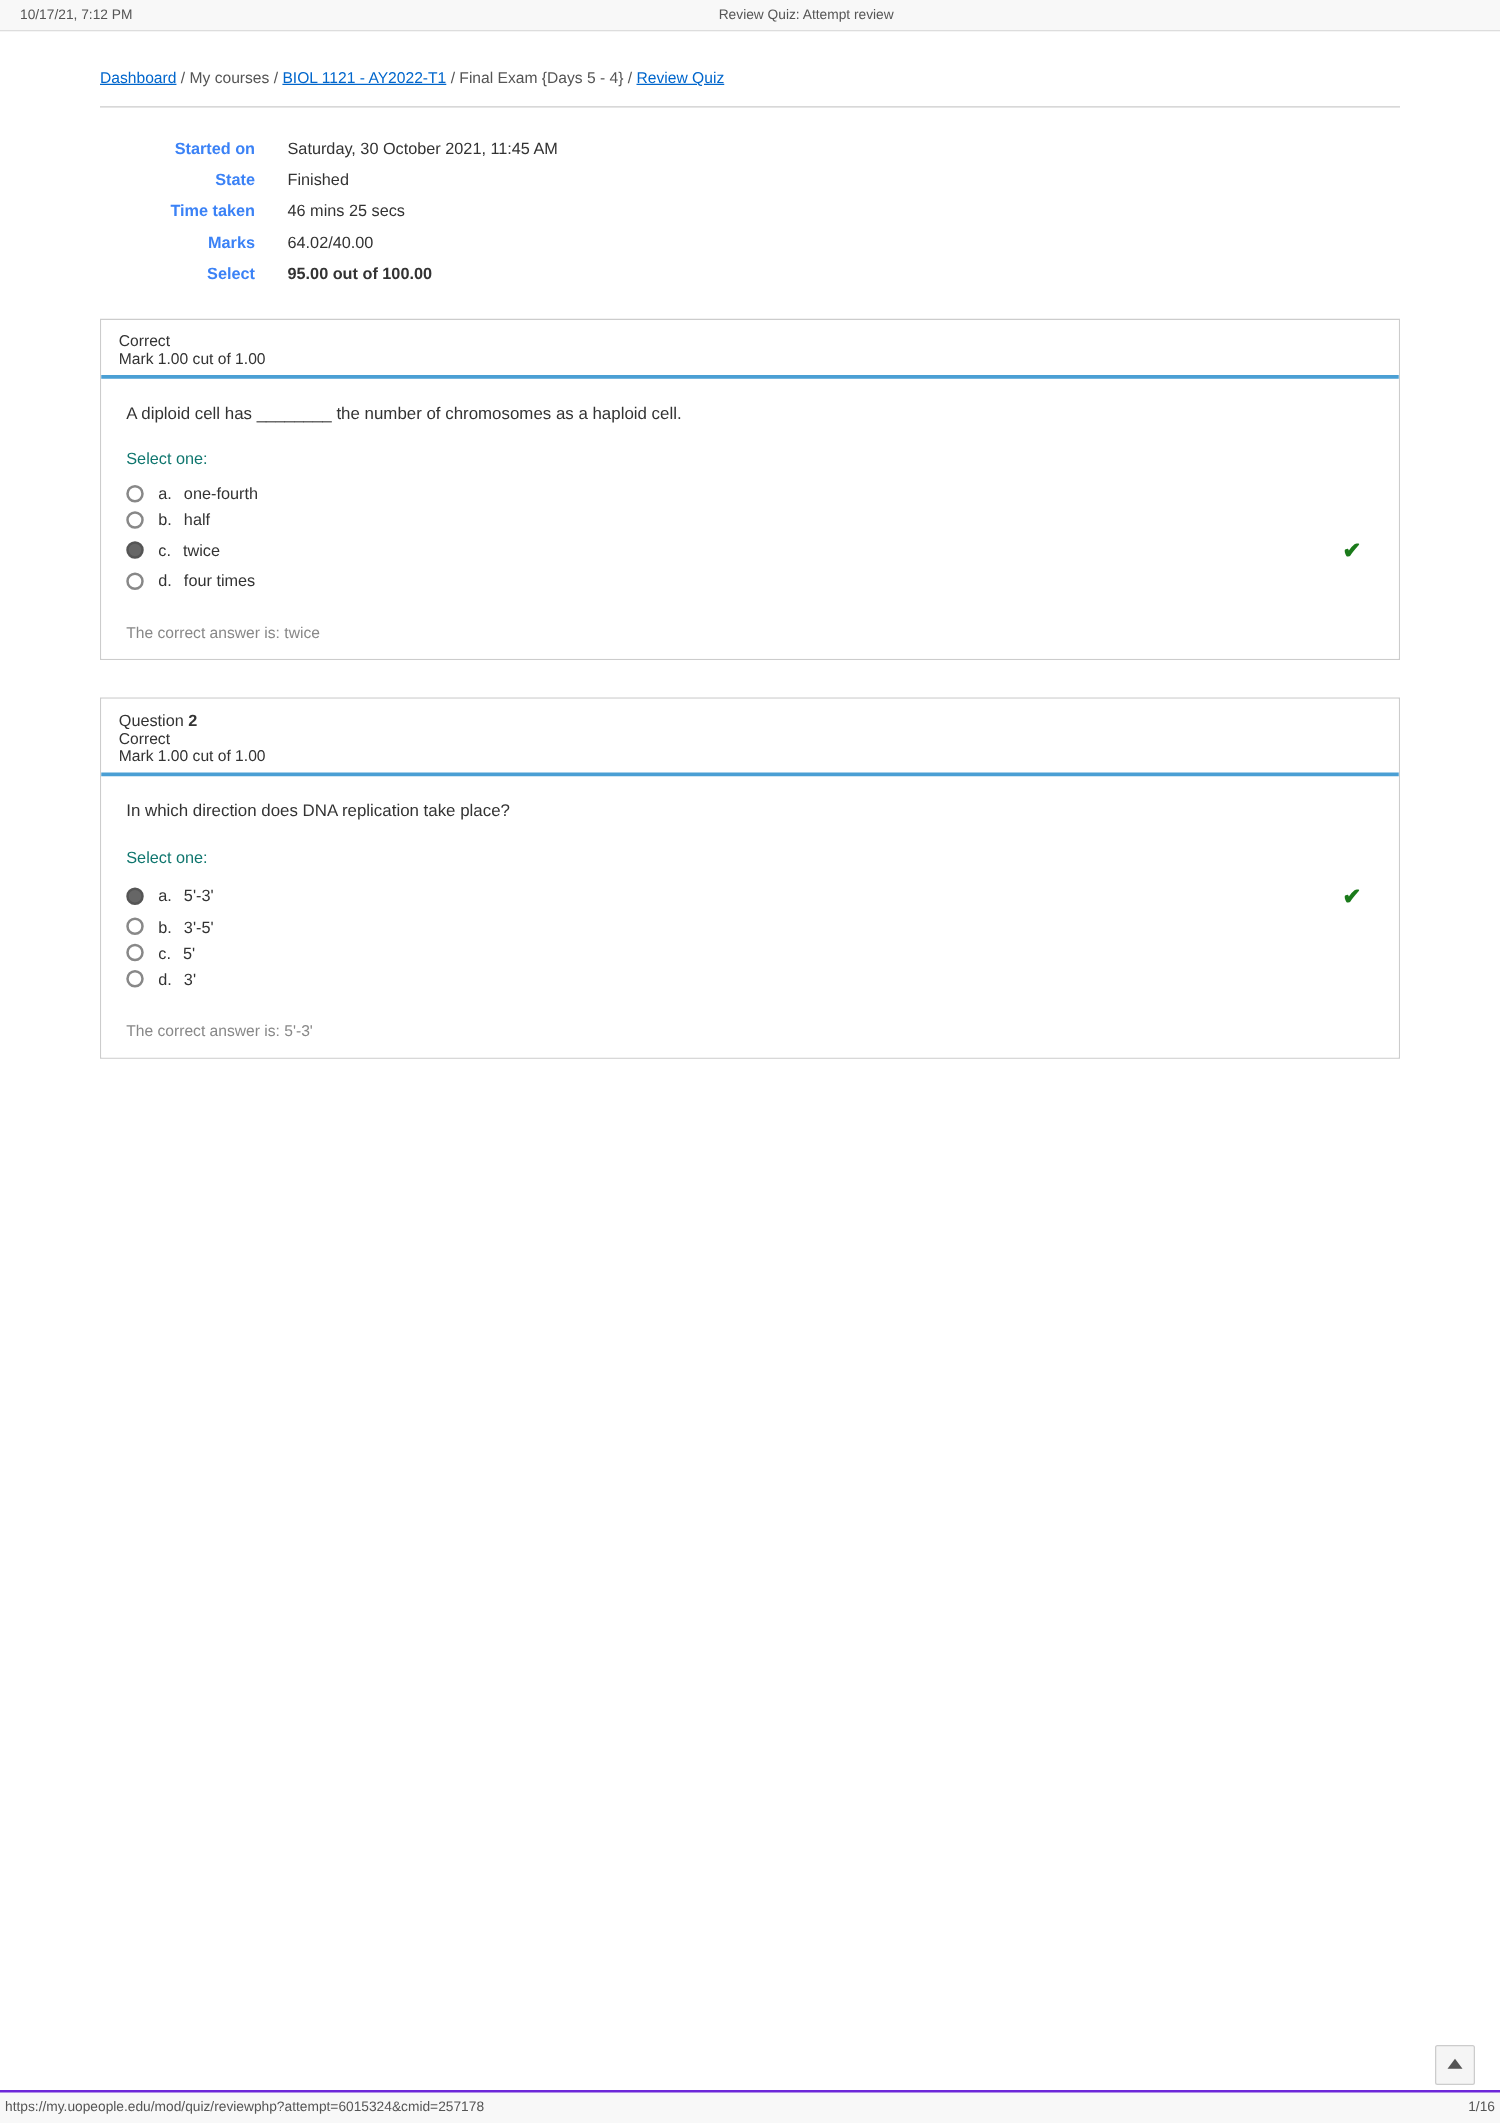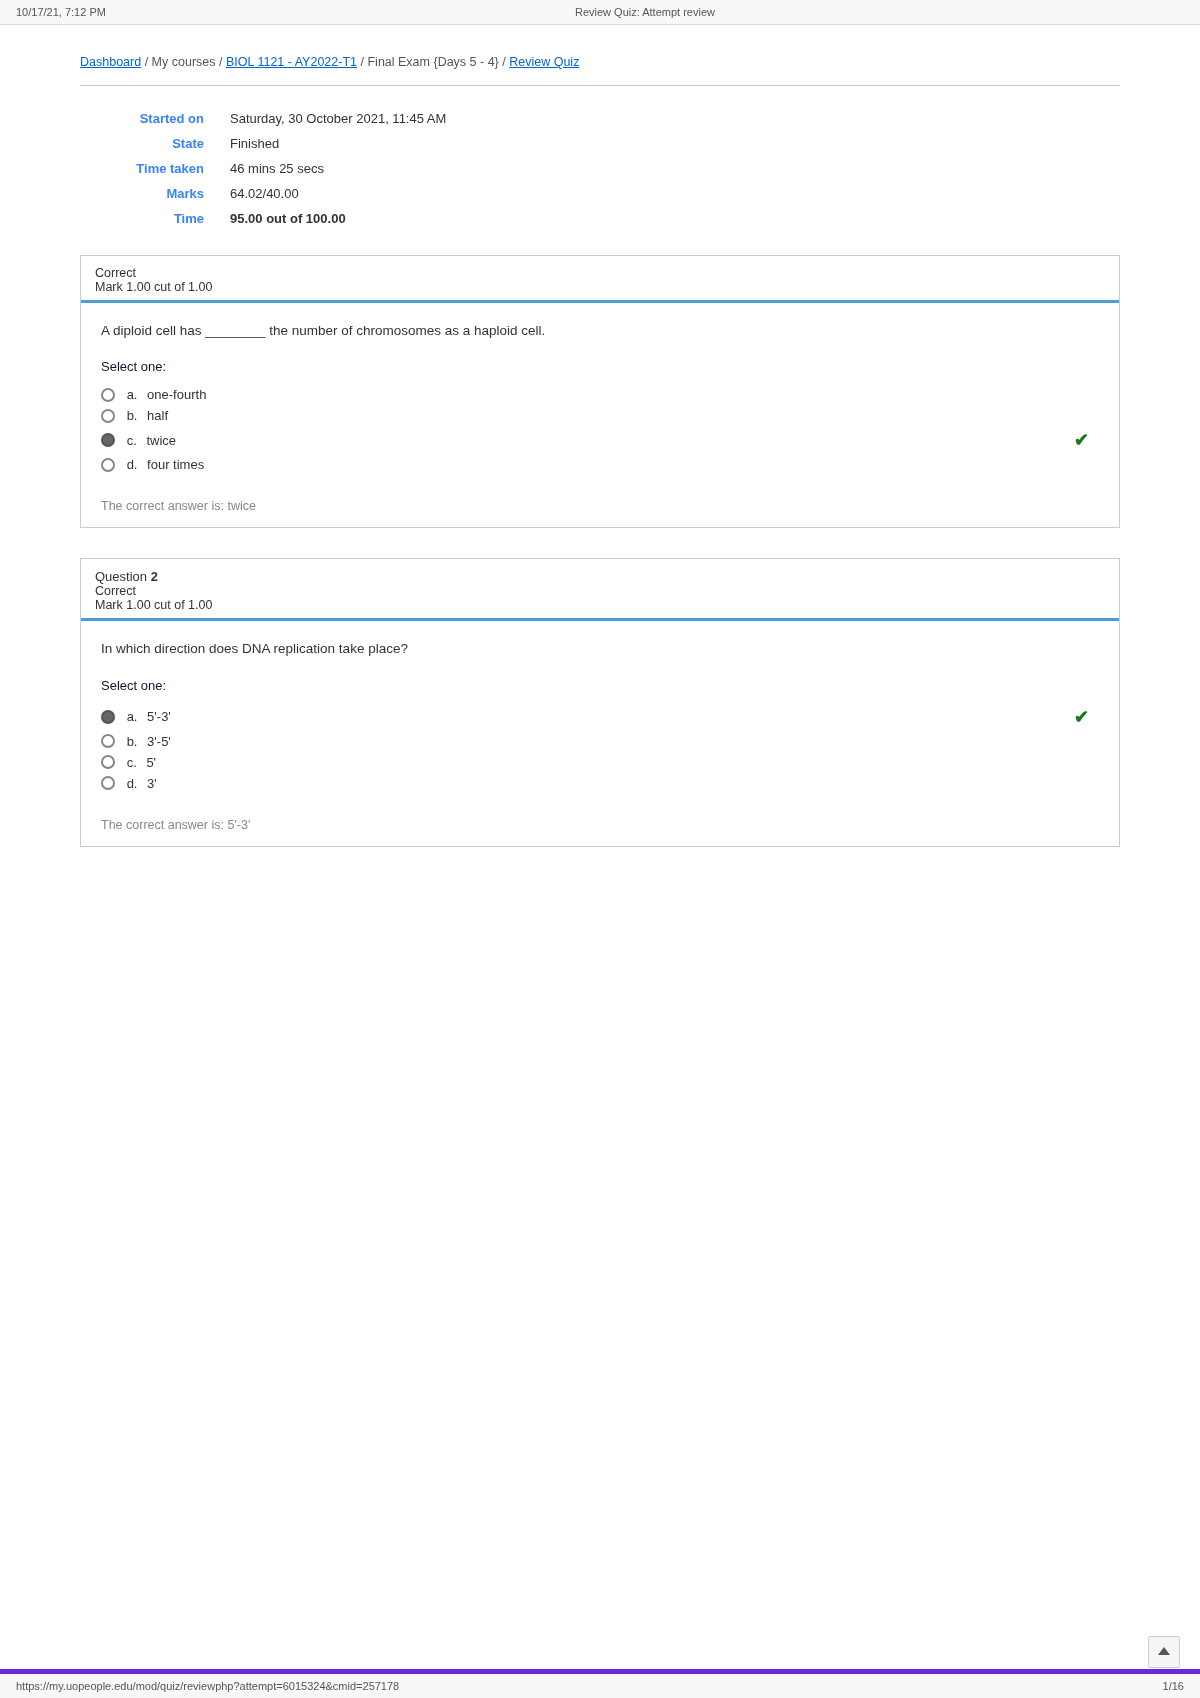--- a/index.html
+++ b/index.html
@@ -89,21 +89,21 @@
     }
     .question-text {
       font-size: 13.5px;
       margin-bottom: 18px;
       color: #333;
       line-height: 1.5;
     }
     .select-one-label {
       font-size: 13px;
       margin-bottom: 10px;
-      color: #0f172a;
+      color: #0f766e;
     }
     .option-list {
       list-style: none;
       padding: 0;
       margin: 0 0 16px 0;
     }
     .option-item {
       display: flex;
       align-items: center;
       padding: 3px 0;
@@ -144,25 +144,25 @@
     .correct-answer-text {
       font-size: 12.5px;
       color: #888;
       margin-top: 10px;
       padding-top: 8px;
     }
     .bottom-bar {
       display: flex;
       justify-content: space-between;
       align-items: center;
-      padding: 6px 16px;
+      padding: 6px 4px;
       font-size: 11px;
       color: #555;
       background: #f8f8f8;
-      border-top: 5px solid #6d28d9;
+      border-top: 2px solid #6d28d9;
       position: fixed;
       bottom: 0;
       left: 0;
       right: 0;
       gap: 44px;
     }
     .scroll-top-btn {
       width: 32px;
       height: 32px;
       border: 1px solid #ccc;
@@ -218,21 +218,21 @@
     </tr>
     <tr>
       <td>Time taken</td>
       <td>46 mins 25 secs</td>
     </tr>
     <tr>
       <td>Marks</td>
       <td>64.02/40.00</td>
     </tr>
     <tr>
-      <td>Time</td>
+      <td>Select</td>
       <td><strong>95.00 out of 100.00</strong></td>
     </tr>
   </tbody>
     </table>
 
   <div id="questions-container">
       <div class="question-block">
         <div class="question-header">
       <div class="question-status">Correct</div>
       <div class="question-mark">Mark 1.00 cut of 1.00</div>

